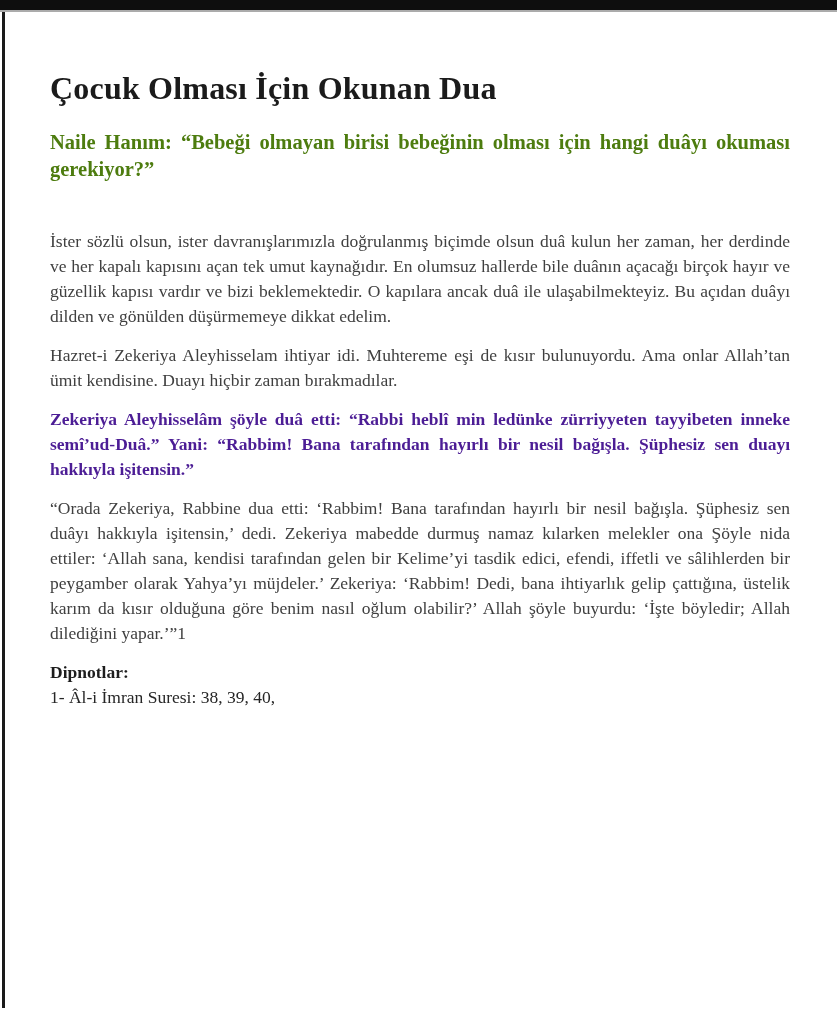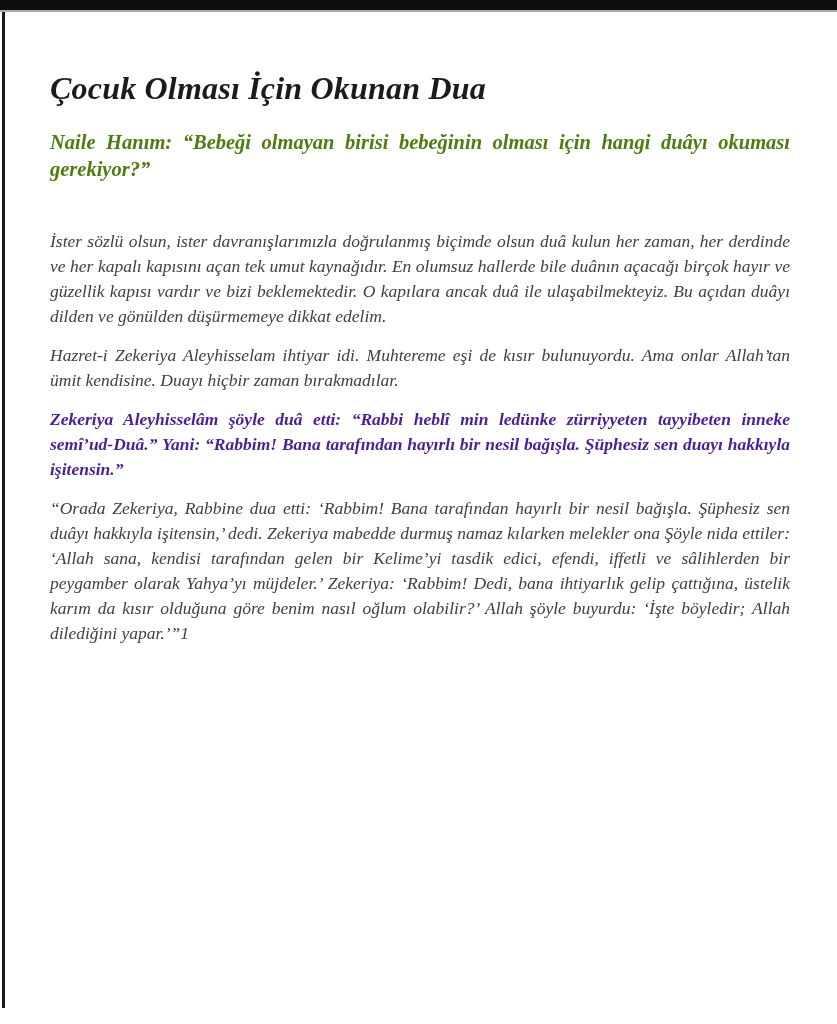--- a/index.html
+++ b/index.html
@@ -31,21 +31,20 @@
     height: 996px;
     background: #1a1a1a;
   }
   .content {
     position: absolute;
     top: 14px;
     left: 0;
     width: 837px;
     padding: 57px 47px 0 50px;
     color: #222222;
-    font-style: italic;
   }
   .title {
     font-size: 32px;
     font-weight: 700;
     letter-spacing: 0.2px;
     color: #1b1b1b;
     margin: 0 0 23px 0;
     line-height: 1.1;
   }
   .subtitle {
@@ -97,15 +96,19 @@
 
     <h2 class="subtitle">Naile Hanım: “Bebeği olmayan birisi bebeğinin olması için hangi duâyı okuması gerekiyor?”</h2>
 
     <div class="body-text">
       <p>İster sözlü olsun, ister davranışlarımızla doğrulanmış biçimde olsun duâ kulun her zaman, her derdinde ve her kapalı kapısını açan tek umut kaynağıdır. En olumsuz hallerde bile duânın açacağı birçok hayır ve güzellik kapısı vardır ve bizi beklemektedir. O kapılara ancak duâ ile ulaşabilmekteyiz. Bu açıdan duâyı dilden ve gönülden düşürmemeye dikkat edelim.</p>
       <p>Hazret-i Zekeriya Aleyhisselam ihtiyar idi. Muhtereme eşi de kısır bulunuyordu. Ama onlar Allah’tan ümit kendisine. Duayı hiçbir zaman bırakmadılar.</p>
       <p class="bold">Zekeriya Aleyhisselâm şöyle duâ etti: “Rabbi heblî min ledünke zürriyyeten tayyibeten inneke semî’ud-Duâ.” Yani: “Rabbim! Bana tarafından hayırlı bir nesil bağışla. Şüphesiz sen duayı hakkıyla işitensin.”</p>
       <p>“Orada Zekeriya, Rabbine dua etti: ‘Rabbim! Bana tarafından hayırlı bir nesil bağışla. Şüphesiz sen duâyı hakkıyla işitensin,’ dedi. Zekeriya mabedde durmuş namaz kılarken melekler ona Şöyle nida ettiler: ‘Allah sana, kendisi tarafından gelen bir Kelime’yi tasdik edici, efendi, iffetli ve sâlihlerden bir peygamber olarak Yahya’yı müjdeler.’ Zekeriya: ‘Rabbim! Dedi, bana ihtiyarlık gelip çattığına, üstelik karım da kısır olduğuna göre benim nasıl oğlum olabilir?’ Allah şöyle buyurdu: ‘İşte böyledir; Allah dilediğini yapar.’”1</p>
     </div>
 
+    <div class="footnotes">
+      <div class="footnotes-heading">Dipnotlar:</div>
+      <div class="footnote-item">1- Âl-i İmran Suresi: 38, 39, 40,</div>
+    </div>
 
   </div>
 </div>
 
 </body></html>

